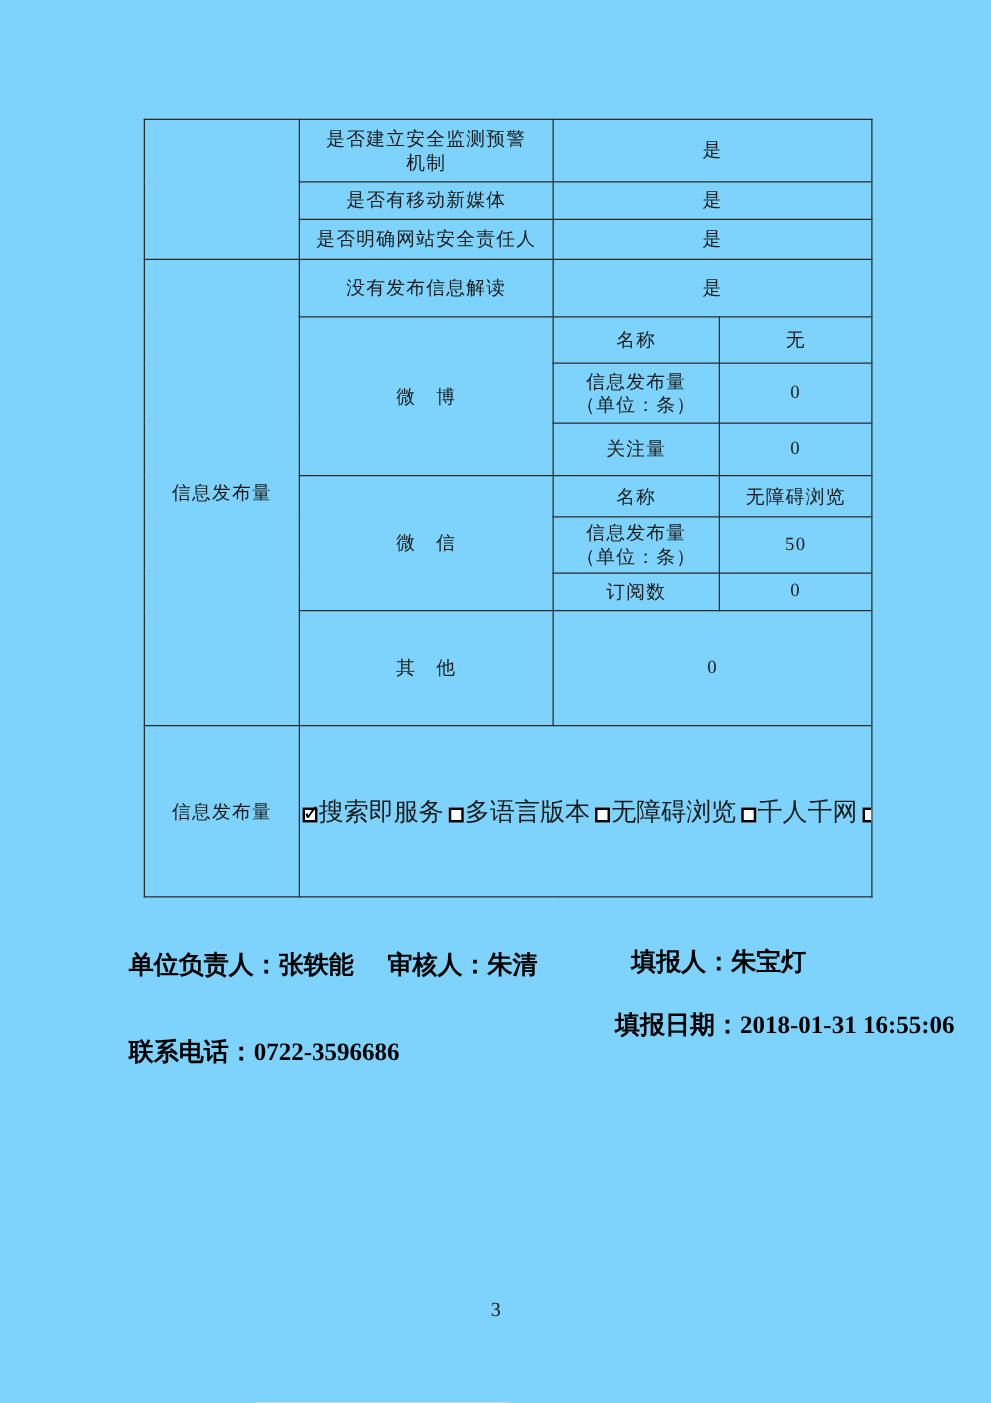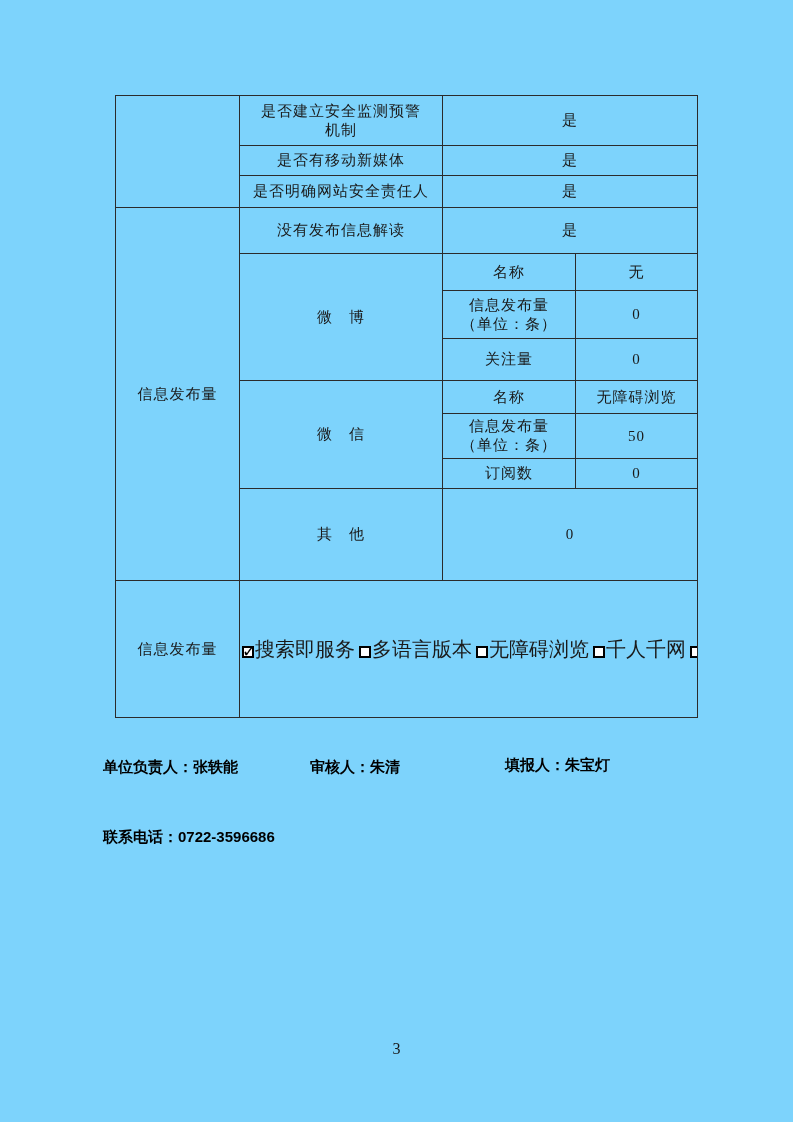--- a/index.html
+++ b/index.html
@@ -26,22 +26,22 @@
     display:inline-block; width:12px; height:12px; border:2px solid #000;
     vertical-align:-2px; position:relative; margin:0 1px 0 4px; background:#fff;
   }
   .cb-item:first-child .cb { margin-left:0; }
   .cb.checked::after {
     content:"✓"; position:absolute; left:-2px; top:-7px;
     font-size:17px; font-weight:bold; color:#000;
     font-family:"DejaVu Sans",sans-serif;
   }
   .footer-item {
-    position:absolute; font-family:Liberation Sans, sans-serif;
-    font-weight:bold; font-size:15px; color:#000; white-space:nowrap;
+    position:absolute; font-family:Liberation Serif, serif;
+    font-weight:bold; font-size:20px; color:#000; white-space:nowrap;
   }
   .page-number {
     position:absolute; left:0; top:1040px; width:100%; text-align:center;
     font-size:16px; color:#1a1a1a;
     font-family:"Liberation Serif","DejaVu Serif",serif;
   }
 </style>
 </head>
 <body>
 
@@ -120,16 +120,17 @@
         </td>
       </tr>
     </tbody>
   </table>
 
   <div class="footer-item" style="left:103px; top:758px;"><span>单位负责人：</span><span>张轶能</span></div>
   <div class="footer-item" style="left:310px; top:758px;"><span>审核人：</span><span>朱清</span></div>
   <div class="footer-item" style="left:505px; top:756px;"><span>填报人：</span><span>朱宝灯</span></div>
 
   <div class="footer-item" style="left:103px; top:828px;"><span>联系电话：</span><span>0722-3596686</span></div>
+  <div class="footer-item" style="left:492px; top:806px;"><span>填报日期：</span><span>2018-01-31 16:55:06</span></div>
 
 
   <div class="page-number">3</div>
 </div>
 
 </body></html>

